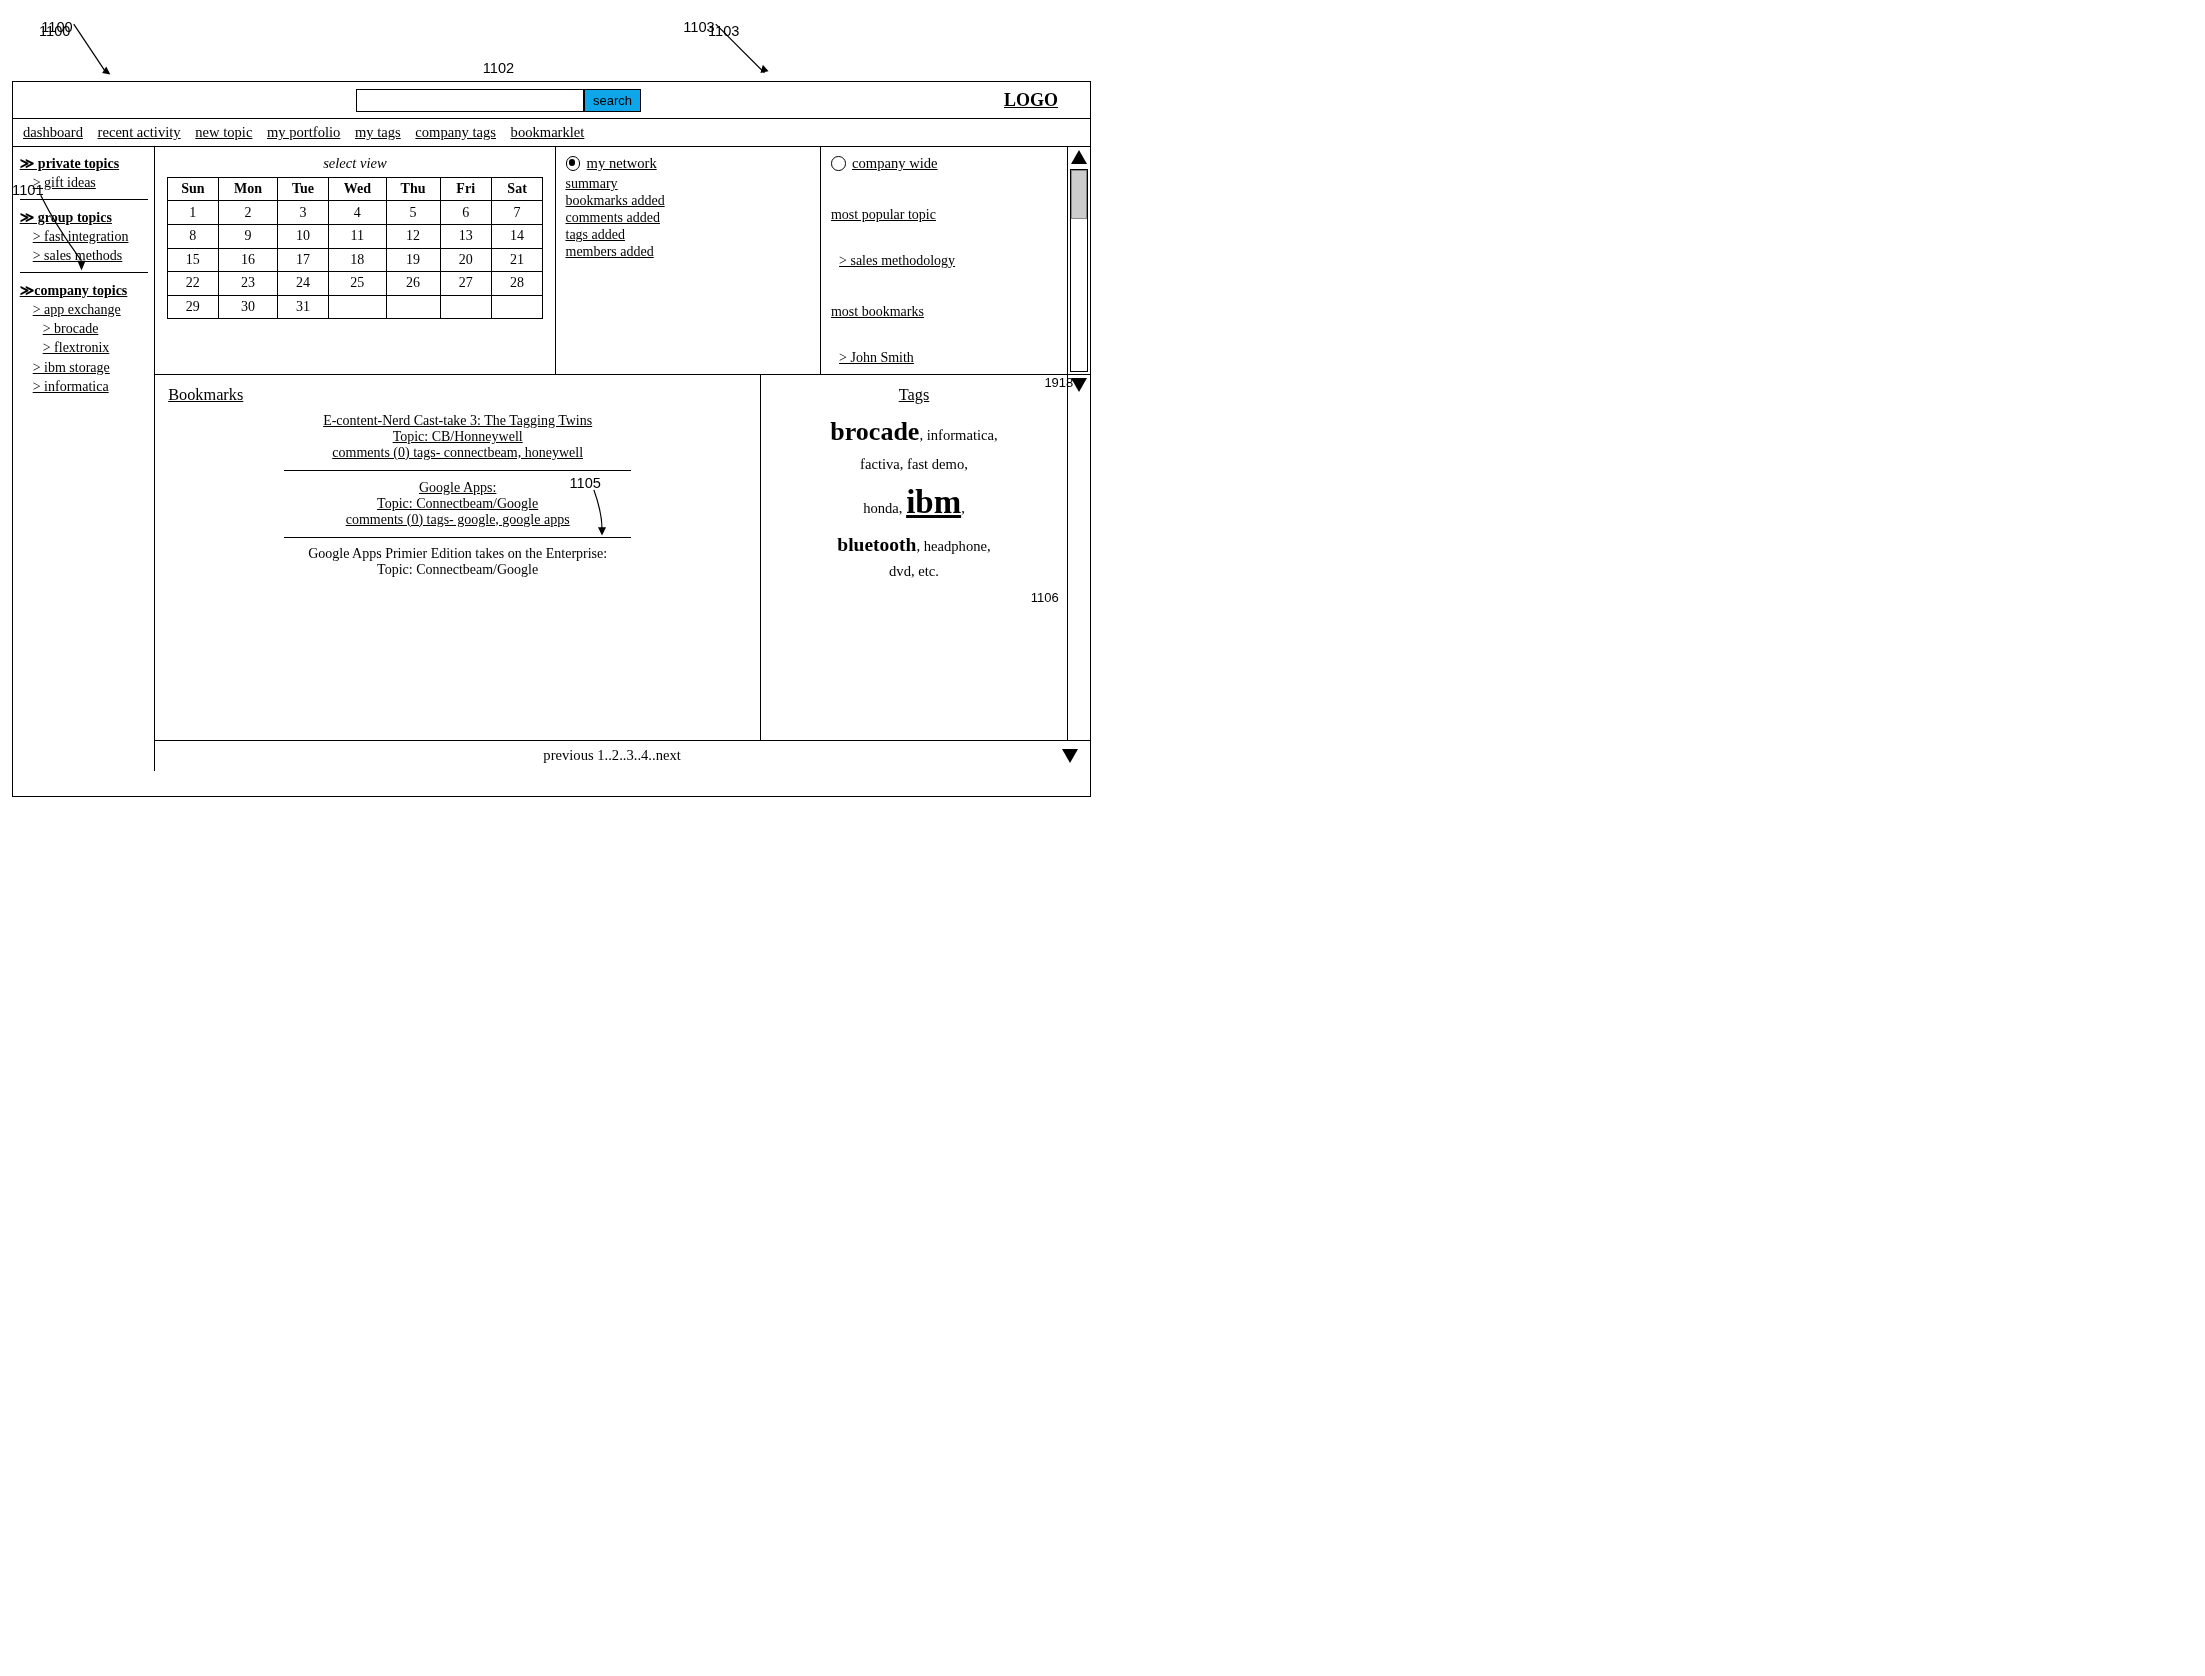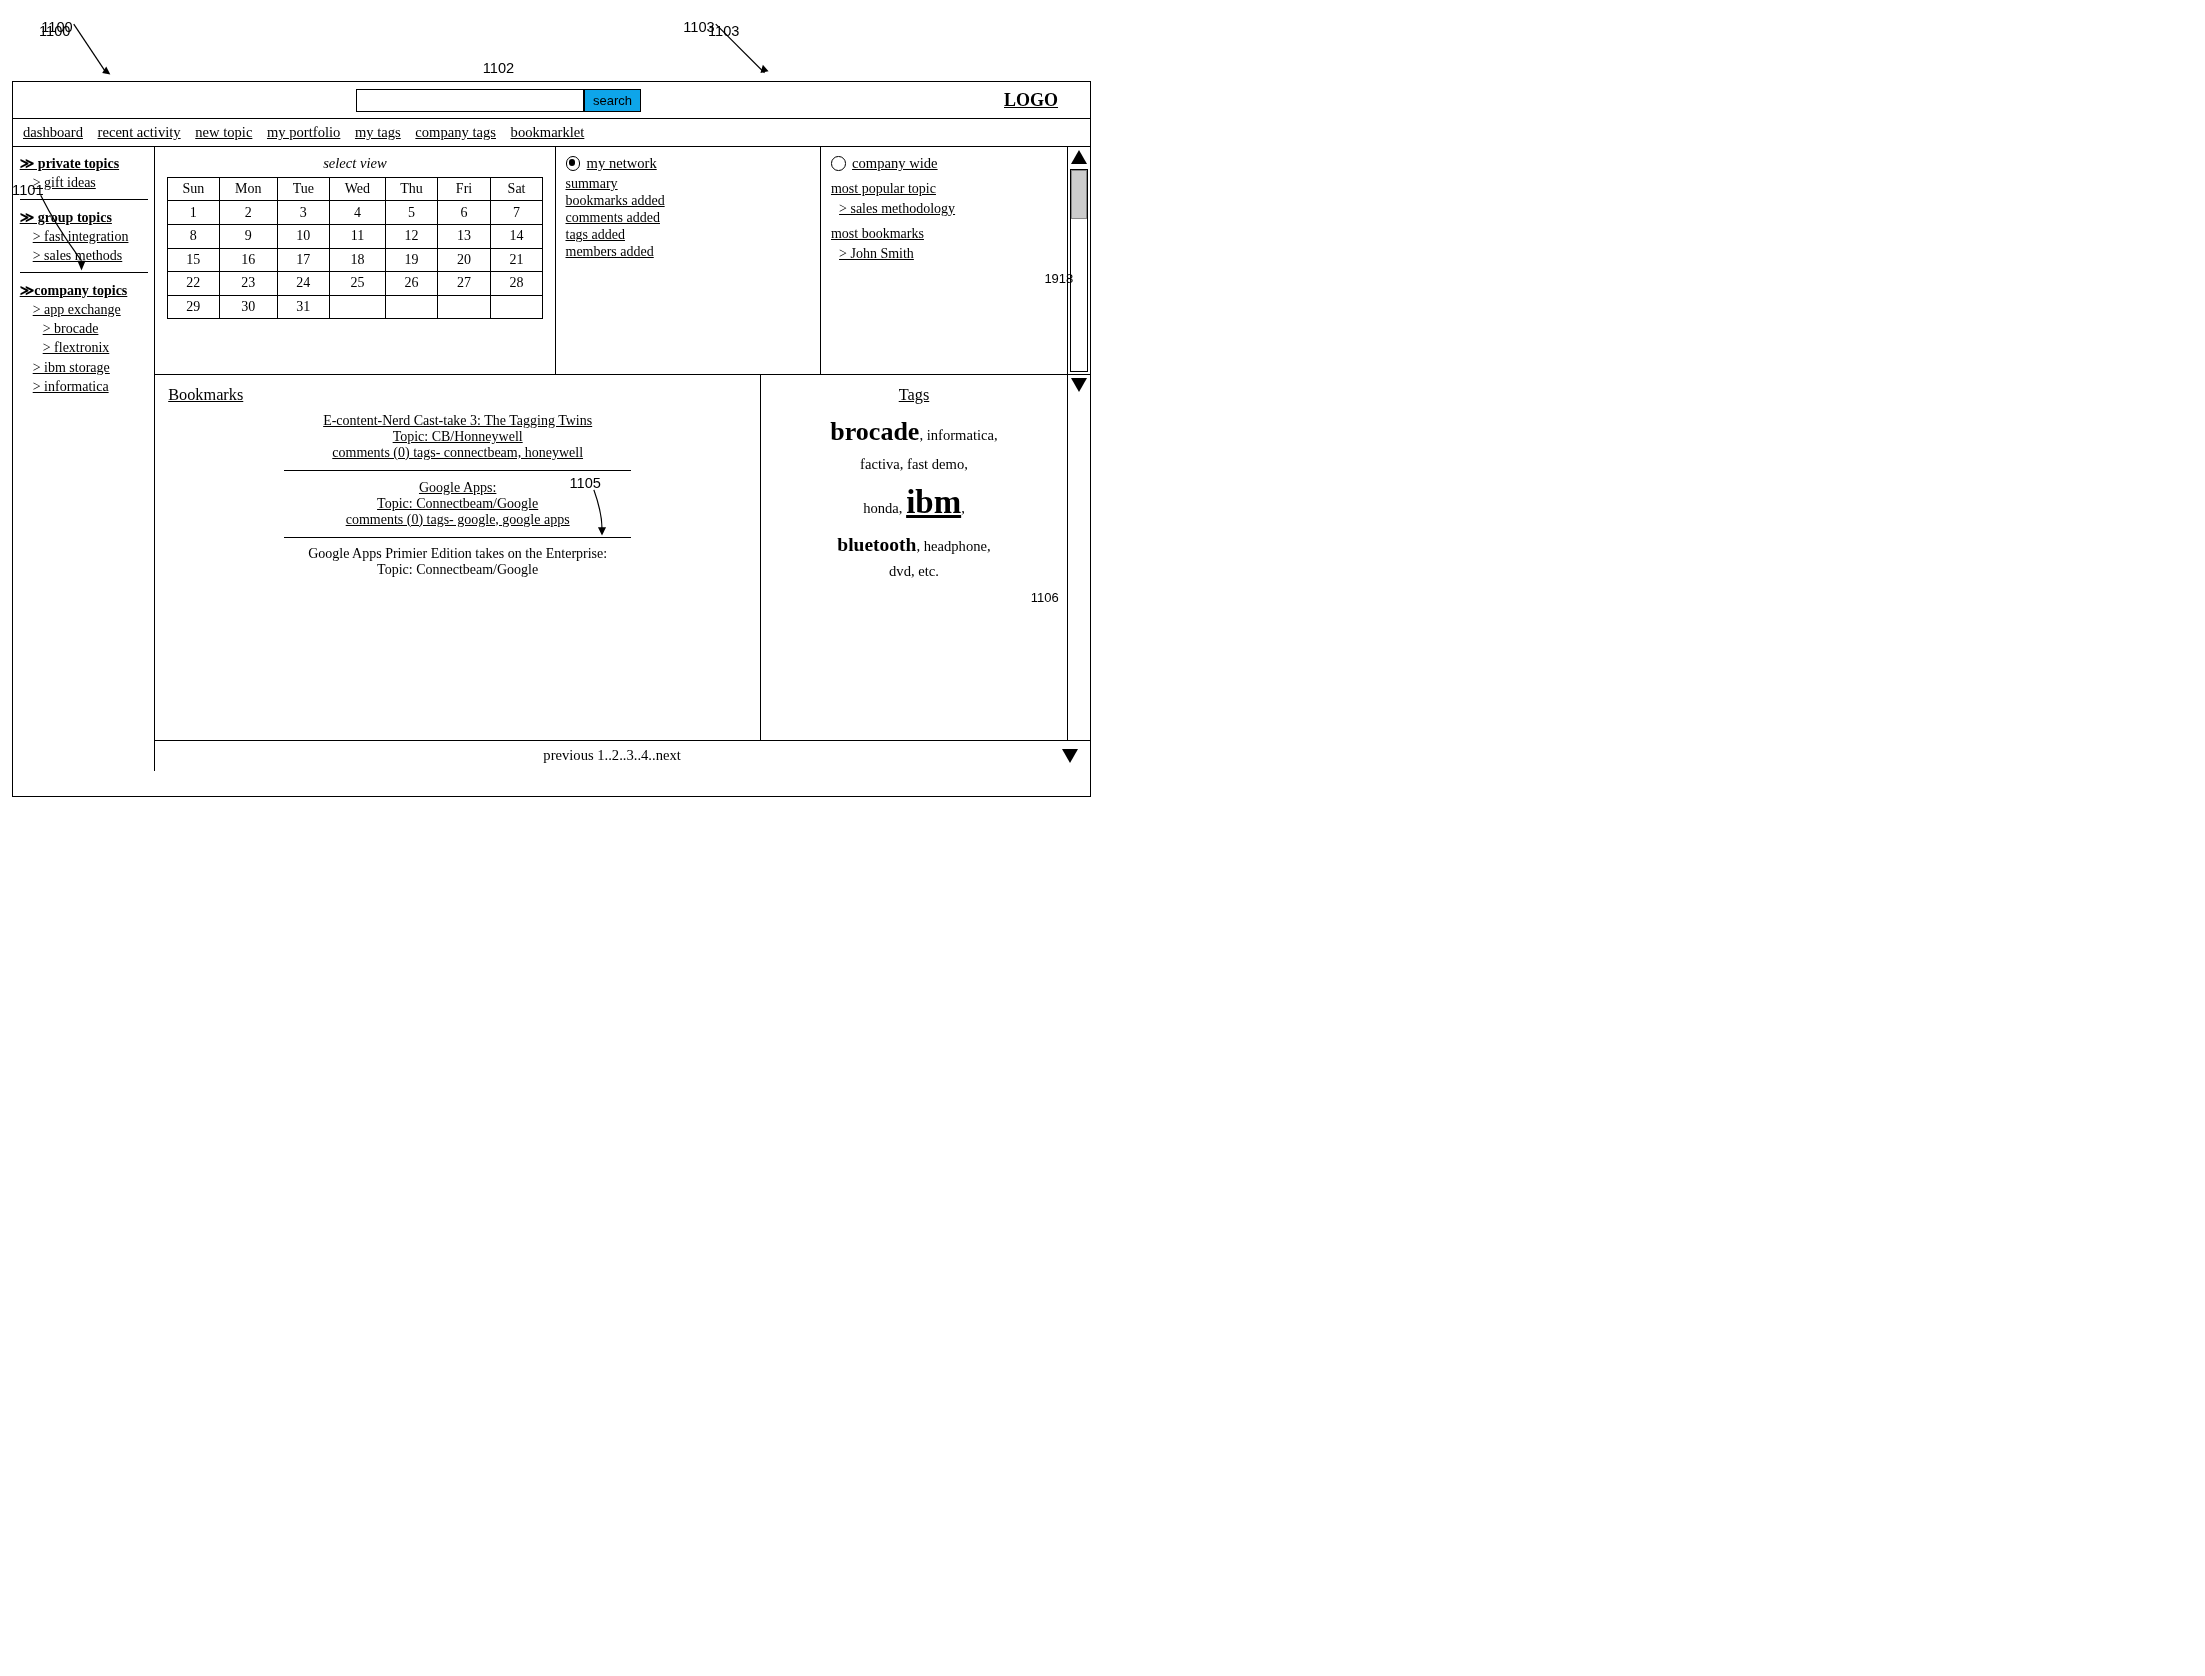--- a/index.html
+++ b/index.html
@@ -141,21 +141,21 @@
       width: 100%;
       font-size: 14px;
     }
     .calendar-table th, .calendar-table td {
       border: 1.2px solid #000;
       text-align: center;
       padding: 3.3px 4.9px;
       min-width: 34px;
     }
     .calendar-table th {
-      font-weight: normal;
+      font-weight: bold;
     }
 
     
     .network-area {
       flex: 1.3;
       padding: 8.1px 9.8px;
       border-right: 1.2px solid #000;
       display: flex;
       flex-direction: column;
       gap: 1px;
@@ -195,20 +195,21 @@
       font-size: 14px;
     }
 
     
     .company-wide-area {
       flex: 1.2;
       padding: 8.1px 9.8px;
       display: flex;
       flex-direction: column;
       gap: 4px;
+      justify-content: space-between;
     }
     .radio-unchecked {
       display: inline-block;
       width: 14.6px;
       height: 14.6px;
       border-radius: 50%;
       border: 1.6px solid #000;
       vertical-align: middle;
     }
     .company-wide-title {

